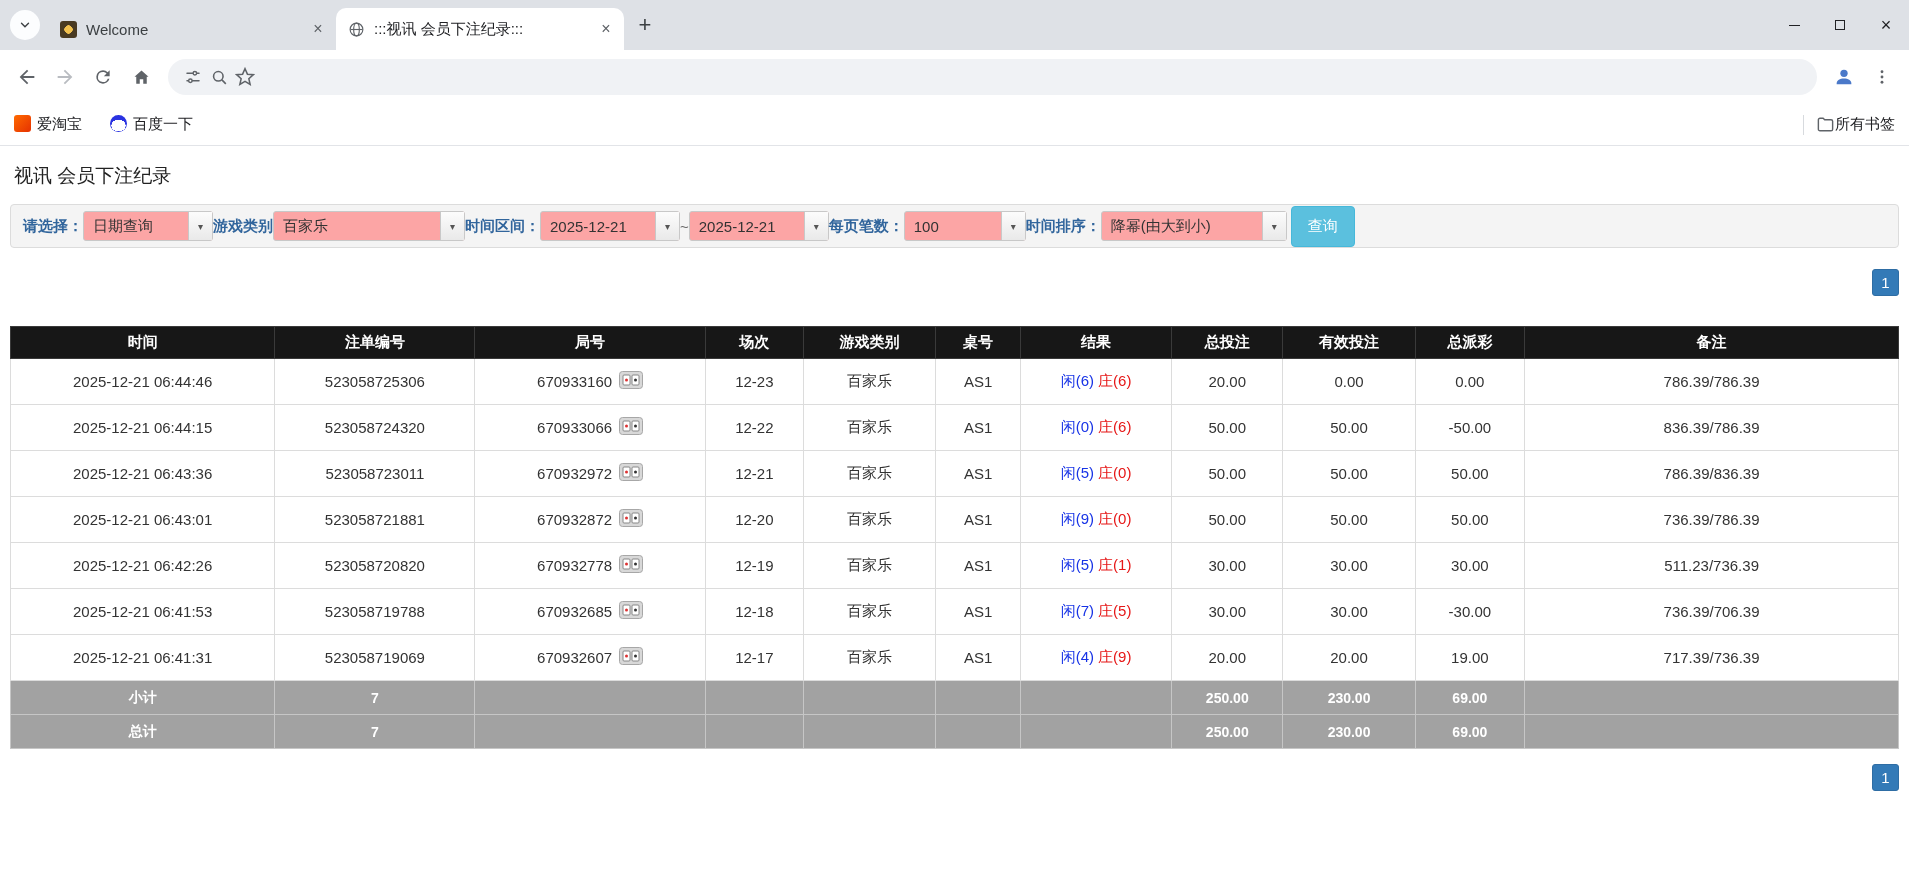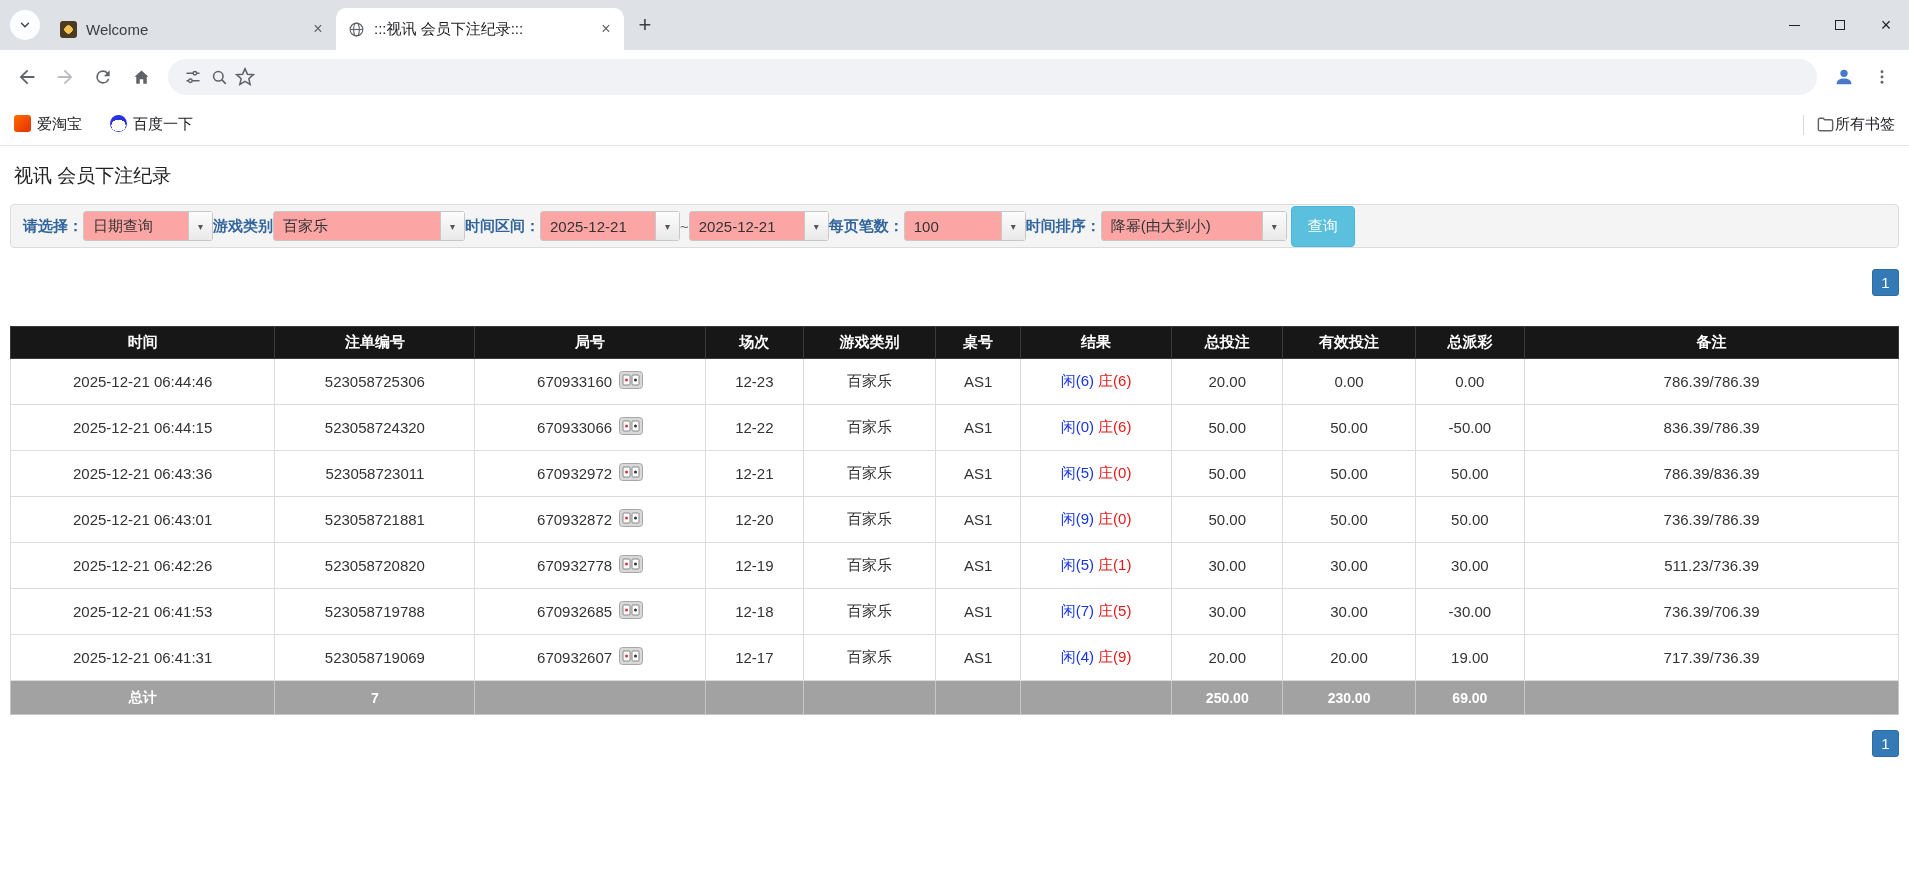--- a/index.html
+++ b/index.html
@@ -388,32 +388,45 @@
           <td>12-17</td>
           <td>百家乐</td>
           <td>AS1</td>
           <td><span class="res-p">闲(4)</span><span class="res-b">庄(9)</span></td>
           <td class="blue">20.00</td>
           <td>20.00</td>
           <td class="js-neg">19.00</td>
           <td>717.39/736.39</td>
         </tr>
         <tr class="sum">
-          <td>总计</td>
+          <td>小计</td>
           <td>7</td>
           <td></td>
           <td></td>
           <td></td>
           <td></td>
           <td></td>
           <td>250.00</td>
           <td>230.00</td>
           <td>69.00</td>
           <td></td>
         </tr>
+        <tr class="sum">
+          <td>总计</td>
+          <td>7</td>
+          <td></td>
+          <td></td>
+          <td></td>
+          <td></td>
+          <td></td>
+          <td>250.00</td>
+          <td>230.00</td>
+          <td>69.00</td>
+          <td></td>
+        </tr>
       </tbody>
     </table>
 
     <div class="pager bottom">
       <div class="pgbtn">1</div>
     </div>
   </div>
 
 </div>
 

